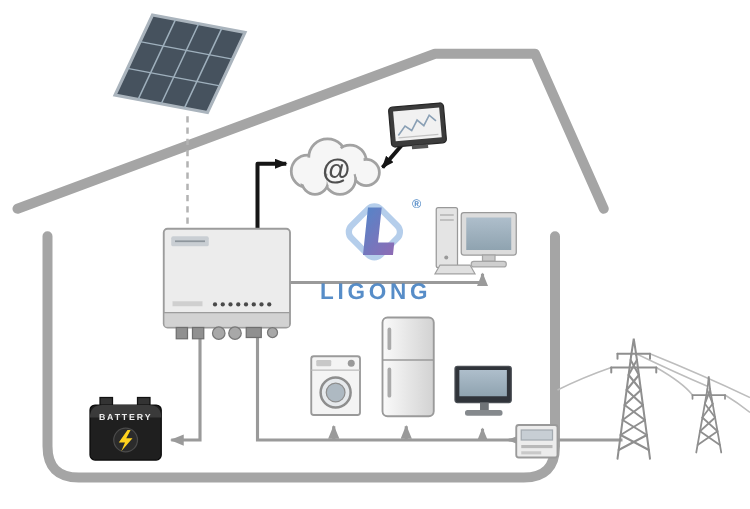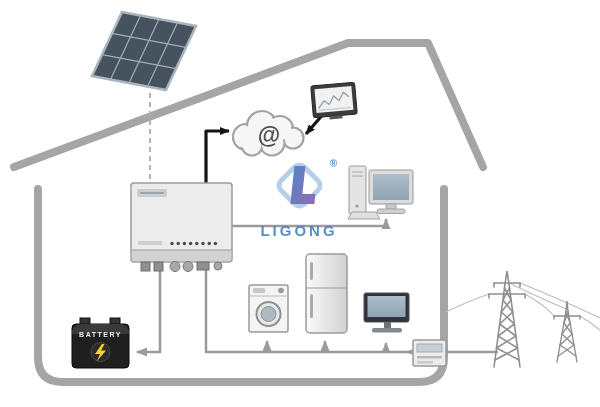--- a/index.html
+++ b/index.html
@@ -19,21 +19,21 @@
   }
   .logo{
     left:256px;top:160px;width:86px;text-align:center;opacity:.85;
   }
   .logo .mark-wrap{position:relative;display:inline-block;width:60px;height:56px;}
   .logo .reg{
     position:absolute;right:-8px;top:-2px;
     font-size:10px;font-weight:bold;color:#3a7abf;
   }
   .logo .logo-text{
-    margin-top:2px;font-size:15px;font-weight:bold;color:#3a7abf;letter-spacing:3px;
+    margin-top:2px;font-size:18px;font-weight:bold;color:#3a7abf;letter-spacing:3px;
   }
 </style>
 </head>
 <body>
 
 <div class="stage">
 
   <svg class="diagram" width="600" height="407" viewBox="0 0 600 407">
     <defs>
       <marker id="arrG" markerUnits="userSpaceOnUse" markerWidth="13" markerHeight="11" refX="10" refY="4.5" orient="auto">

